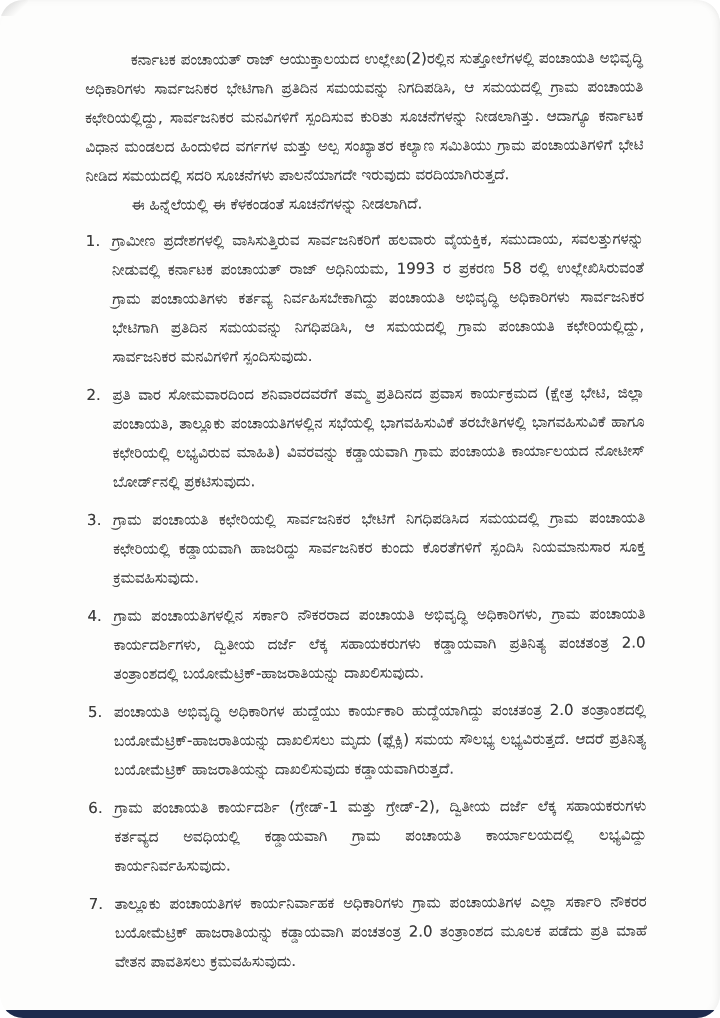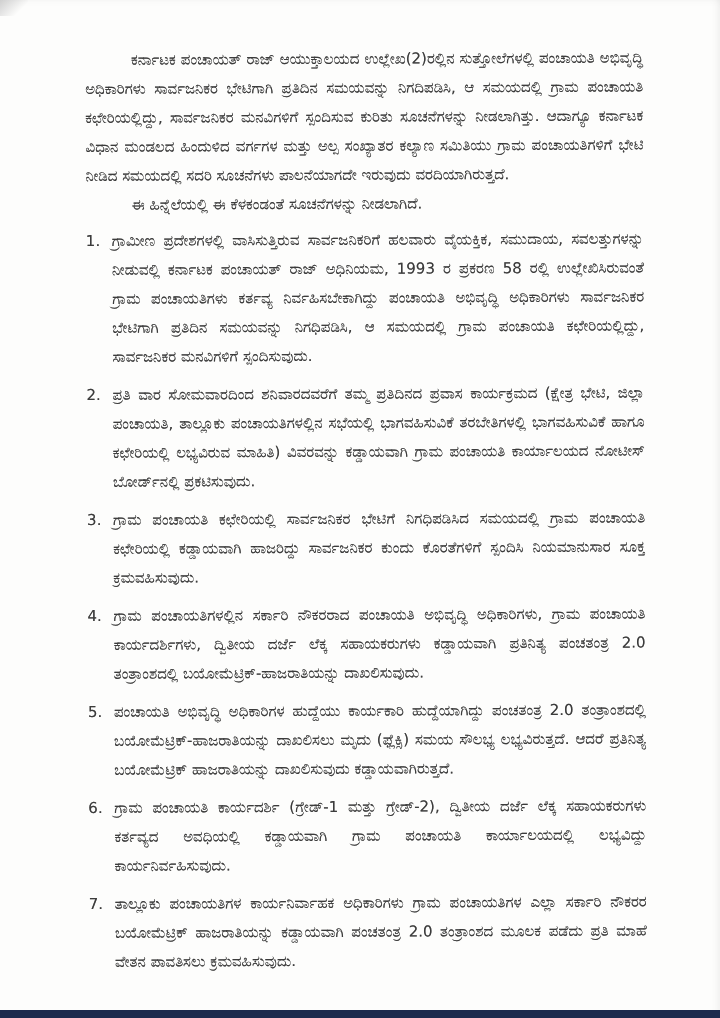--- a/index.html
+++ b/index.html
@@ -10,20 +10,21 @@
     background: #ffffff;
   }
   .page {
     position: relative;
     width: 720px;
     height: 1018px;
     background: #fdfdfc;
     overflow: hidden;
     box-shadow: inset -6px 0 9px -5px rgba(0,0,0,0.08),
                 inset 0 6px 10px -7px rgba(0,0,0,0.05);
+    border-radius: 23px;
   }
   .corner-shade {
     position: absolute;
     top: 0;
     left: 0;
     width: 28px;
     height: 16px;
     background: linear-gradient(135deg, #cfcfcf 0%, rgba(255,255,255,0) 70%);
   }
   .content {

